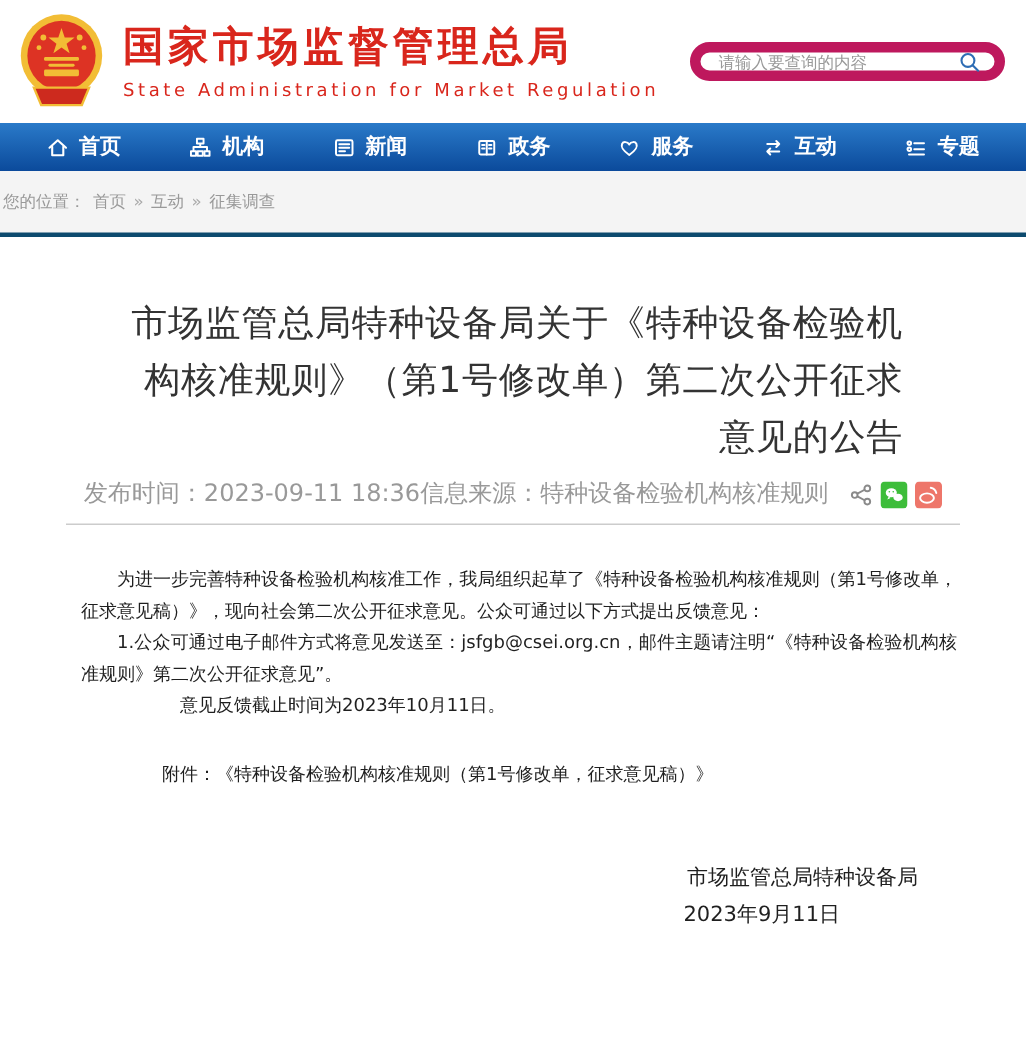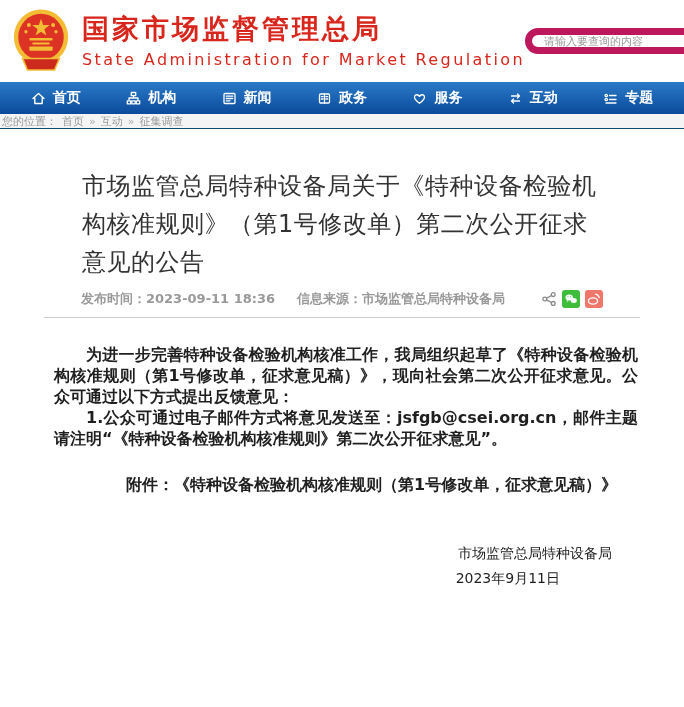--- a/index.html
+++ b/index.html
@@ -25,21 +25,21 @@
   .brand-title {
     color: #d9261c;
     font-size: 27px;
     font-weight: 700;
     letter-spacing: 3px;
     line-height: 32px;
     white-space: nowrap;
   }
   .brand-sub {
     color: #d9261c;
-    font-size: 16px;
+    font-size: 12px;
     letter-spacing: 2.4px;
     margin-top: 5px;
     white-space: nowrap;
   }
   .search-wrap {
     margin-left: auto;
     width: 210px;
     height: 26px;
     border: 7px solid #be185d;
     border-radius: 14px;
@@ -74,69 +74,66 @@
     color: #fff;
     font-size: 14px;
     font-weight: 700;
     cursor: pointer;
     white-space: nowrap;
   }
   .nav-item .nicon { display: flex; align-items: center; }
 
   
   .breadcrumb {
-    height: 15px;
+    height: 44px;
     background: #f4f4f4;
-    border-bottom: 1px solid #0c4a6e;
+    border-bottom: 3px solid #0c4a6e;
     display: flex;
     align-items: center;
     font-size: 11px;
     color: #999;
     padding-left: 2px;
     gap: 5px;
   }
   .breadcrumb .crumb { color: #999; cursor: pointer; }
   .breadcrumb .sep { color: #aaa; }
 
   
   .article-title {
     width: 520px;
     margin: 38px auto 0;
-    text-align: left;
+    text-align: right;
     font-size: 24px;
     line-height: 38px;
     font-weight: 400;
     color: #333;
     letter-spacing: 0.5px;
   }
   .meta-row {
     display: flex;
     justify-content: center;
     align-items: center;
-    gap: 22px;
     margin-top: 9px;
-    font-size: 13px;
+    font-size: 16px;
     color: #999;
-    font-weight: bold;
   }
   .share-group { display: flex; align-items: center; gap: 5px; margin-left: 14px; }
   .share-item { cursor: pointer; display: flex; align-items: center; }
   .divider {
     margin: 9px 44px 0;
     border-top: 1px solid #ccc;
     height: 0;
   }
 
   .body-text {
     margin: 26px 46px 0 54px;
-    font-size: 16px;
+    font-size: 12px;
     line-height: 21px;
     color: #1f1f1f;
     text-align: justify;
-    font-weight: bold;
   }
   .para { text-indent: 2em; }
   .para-deep { text-indent: 5.5em; }
   .attachment { margin-top: 25px; text-indent: 4.5em; cursor: pointer; }
 
   .signature {
     margin-top: 46px;
     text-align: right;
     font-size: 14px;
     line-height: 25px;
@@ -255,21 +252,21 @@
   <span class="crumb">互动</span>
   <span class="sep">»</span>
   <span class="crumb">征集调查</span>
 </div>
 
 <div class="content">
   <h1 class="article-title">市场监管总局特种设备局关于《特种设备检验机构核准规则》（第1号修改单）第二次公开征求意见的公告</h1>
 
   <div class="meta-row">
     <span>发布时间：2023-09-11 18:36</span>
-    <span>信息来源：市场监管总局特种设备局</span>
+    <span>信息来源：特种设备检验机构核准规则</span>
     <span class="share-group">
       <span class="share-item">
         <svg width="16" height="16" viewBox="0 0 16 16" fill="none" stroke="#8a8a8a" stroke-width="1.3">
           <circle cx="12.2" cy="3.6" r="1.9"></circle>
             <circle cx="3.8" cy="8" r="1.9"></circle>
             <circle cx="12.2" cy="12.4" r="1.9"></circle>
           <path d="M5.6 7.1l4.8-2.6M5.6 8.9l4.8 2.6"></path>
         </svg>
       </span>
       <span class="share-item">
@@ -290,20 +287,21 @@
         </svg>
       </span>
     </span>
   </div>
 
   <div class="divider"></div>
 
   <div class="body-text">
     <p class="para">为进一步完善特种设备检验机构核准工作，我局组织起草了《特种设备检验机构核准规则（第1号修改单，征求意见稿）》，现向社会第二次公开征求意见。公众可通过以下方式提出反馈意见：</p>
     <p class="para">1.公众可通过电子邮件方式将意见发送至：jsfgb@csei.org.cn，邮件主题请注明“《特种设备检验机构核准规则》第二次公开征求意见”。</p>
+    <p class="para para-deep">意见反馈截止时间为2023年10月11日。</p>
     <p class="attachment">附件：《特种设备检验机构核准规则（第1号修改单，征求意见稿）》</p>
   </div>
 
   <div class="signature">
     <div>市场监管总局特种设备局</div>
     <div class="sig-date">2023年9月11日</div>
   </div>
 </div>
 
 </body></html>

